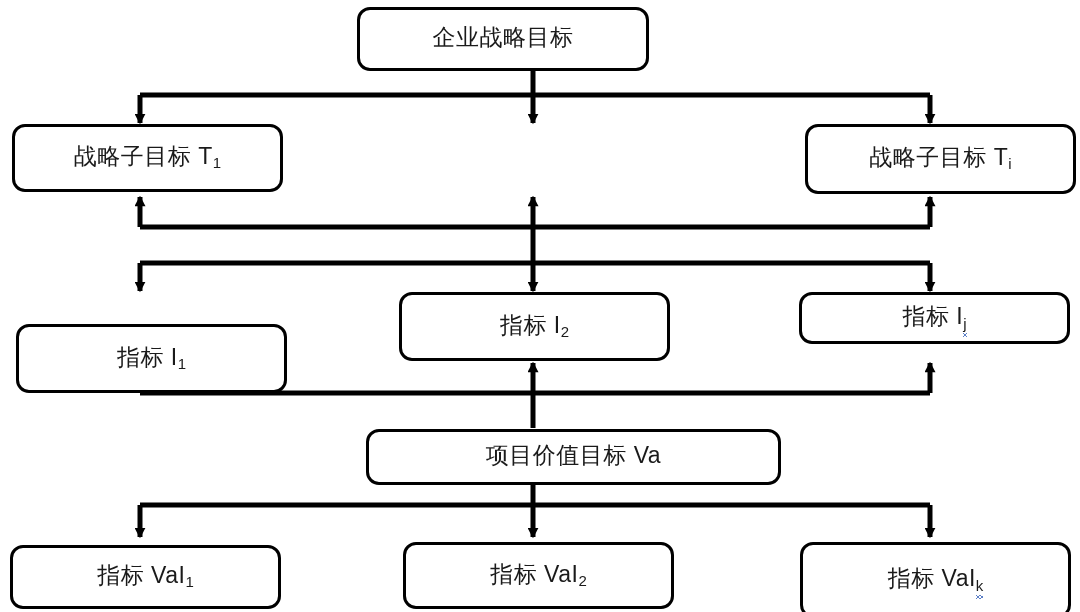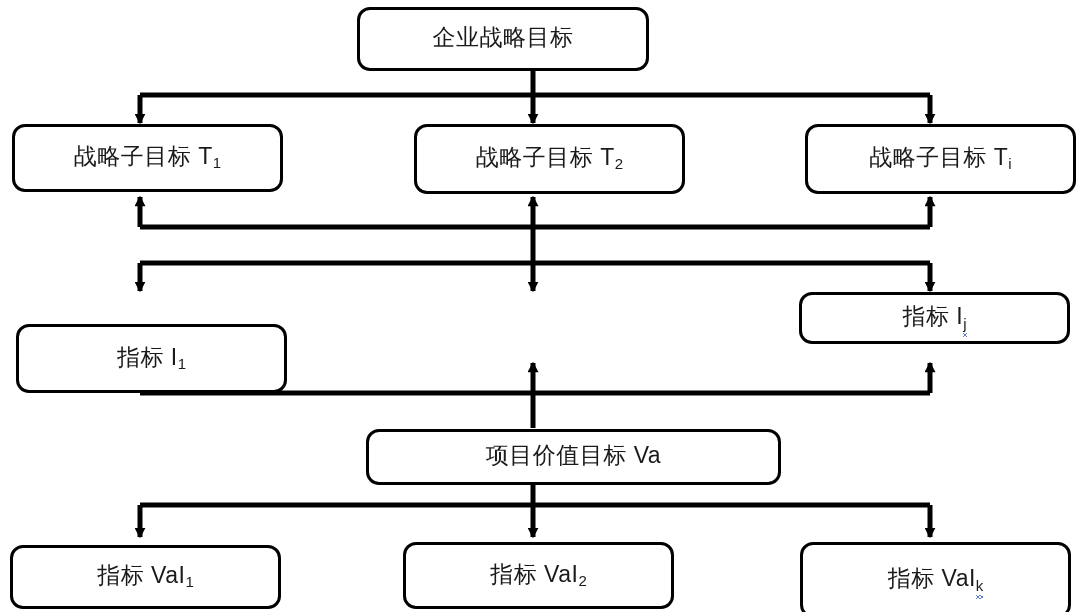--- a/index.html
+++ b/index.html
@@ -133,38 +133,38 @@
       <span>企业战略目标</span><span class="sub"></span>
     </span>
   </div>
 
   <div class="node" style="left:12px; top:124px; width:271px; height:68px;">
     <span class="node-label">
       <span>战略子目标 T</span><span class="sub">1</span>
     </span>
   </div>
 
-  <div class="node" style="left:414px; top:124px; width:271px; height:70px;">
-    <span class="node-label">
-      <span>战略子目标 T</span><span class="sub">2</span>
-    </span>
-  </div>
 
   <div class="node" style="left:805px; top:124px; width:271px; height:70px;">
     <span class="node-label">
       <span>战略子目标 T</span><span class="sub">i</span>
     </span>
   </div>
 
   <div class="node" style="left:16px; top:292px; width:271px; height:69px;margin-top:32px;">
     <span class="node-label">
       <span>指标 I</span><span class="sub">1</span>
     </span>
   </div>
 
+  <div class="node" style="left:399px; top:292px; width:271px; height:69px;">
+    <span class="node-label">
+      <span>指标 I</span><span class="sub">2</span>
+    </span>
+  </div>
 
   <div class="node" style="left:799px; top:292px; width:271px; height:52px;justify-content:center;">
     <span class="node-label">
       <span>指标 I</span><span class="sub squiggle">j</span>
     </span>
   </div>
 
   <div class="node" style="left:366px; top:429px; width:415px; height:56px;">
     <span class="node-label">
       <span>项目价值目标 Va</span><span class="sub"></span>

